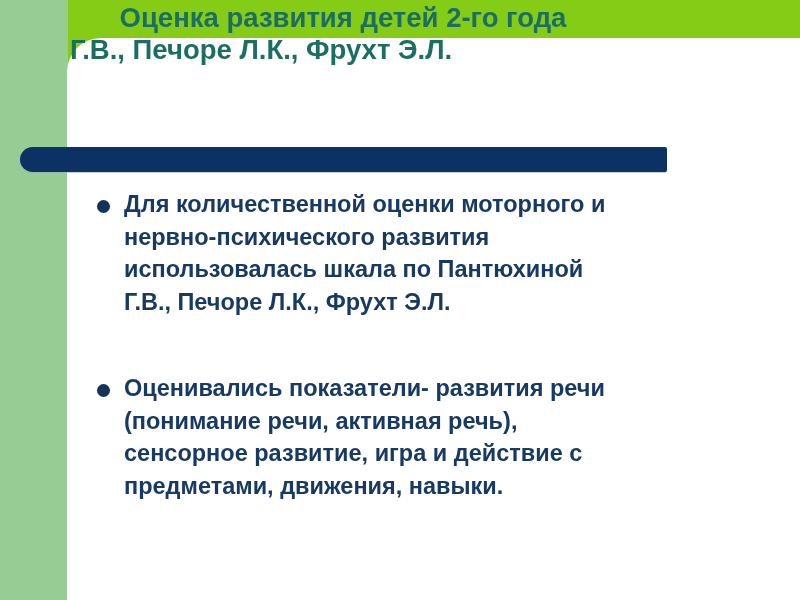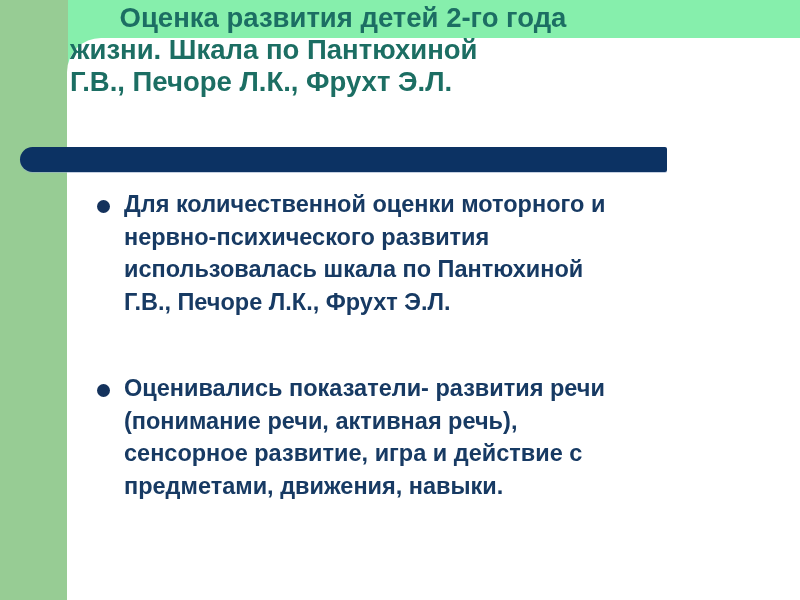--- a/index.html
+++ b/index.html
@@ -11,21 +11,21 @@
     height: 600px;
     background: #ffffff;
     font-family: "Liberation Sans", "DejaVu Sans", sans-serif;
     overflow: hidden;
   }
 
   #slide {
     position: relative;
     width: 800px;
     height: 600px;
-    background: #86efac;
+    background: #84cc16;
     overflow: hidden;
   }
 
   
   .green-band {
     position: absolute;
     left: 0;
     top: 0;
     width: 68px;
     height: 600px;
@@ -119,21 +119,20 @@
 </head>
 <body>
 
 <div id="slide">
 
   <div class="green-band"></div>
   <div class="white-panel"></div>
 
   <div class="title-block">
     <div class="title-line first">Оценка развития детей 2-го года</div>
-    <div class="title-line rest">жизни. Шкала по Пантюхиной</div>
     <div class="title-line rest">Г.В., Печоре Л.К., Фрухт Э.Л.</div>
   </div>
 
   <div class="navy-bar"></div>
 
   <div class="body-block">
 
     <div class="bullet-item">
       <span class="bullet-dot"></span>
       <span class="bullet-text">Для количественной  оценки моторного и

